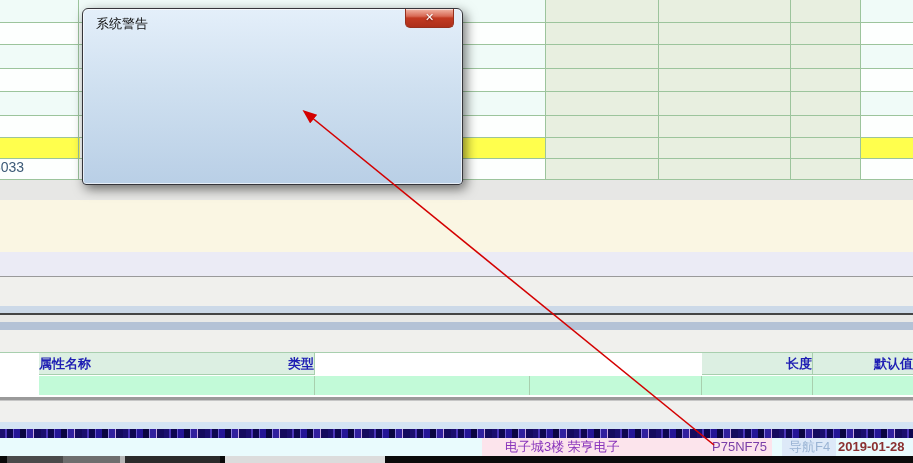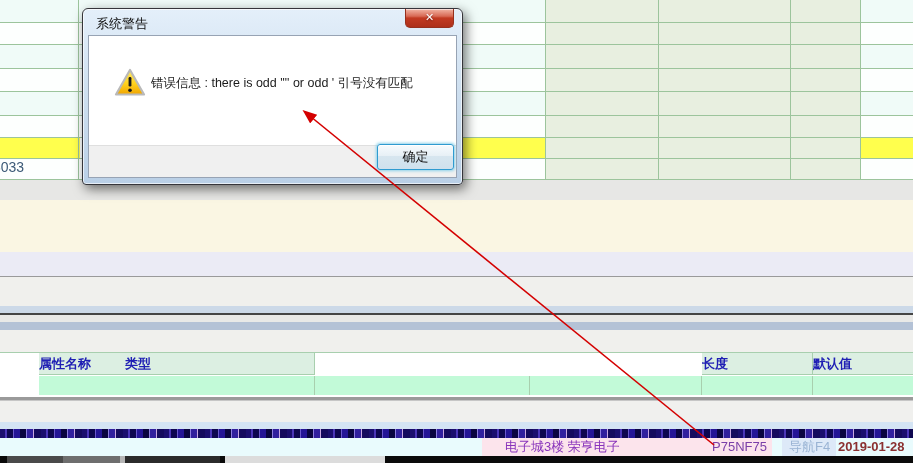--- a/index.html
+++ b/index.html
@@ -48,21 +48,21 @@
   .remark-input { position:absolute; left:-5px; top:227px; width:413px; height:23px;
       background:#fff; border:1px solid #b2b2ba; }
   .spinner { position:absolute; right:1px; top:1px; width:15px; height:19px; border-left:1px solid #d5d5d5; }
   .spin-btn { height:50%; background:linear-gradient(#fbfbfb,#e8e8e8); border:1px solid #d9d9d9;
       font-size:6px; color:#666; text-align:center; line-height:8px; cursor:pointer; }
 
   
   .attr-table { position:absolute; left:0; top:352px; width:913px; height:43px; border-top:1px solid #a8cfae; }
   .ath { position:absolute; top:0; height:22px; background:#dcefe2; border-right:1px solid #a8cfae;
       border-bottom:1px solid #a8cfae; color:#1f1fb4; font-weight:bold; font-size:13px;
-      line-height:22px; text-align:left; overflow:hidden; }
+      line-height:22px; text-align:right; overflow:hidden; }
   .atr { position:absolute; top:23px; height:20px; background:#c2fad8; border-right:1px solid #a8cfae; }
   .col0 { left:0;     width:125px; text-align:left;margin-left:39px; }
   .col1 { left:125px; width:190px; }
   .col2 { left:315px; width:215px; }
   .col3 { left:530px; width:172px; }
   .col4 { left:702px; width:111px; }
   .col5 { left:813px; width:100px; border-right:none; }
 
   
   .pink-sec { position:absolute; left:482px; top:0; width:290px; height:18px; background:#fce4ec; }
@@ -197,37 +197,20 @@
     <div class="seg seg1"></div>
     <div class="seg seg2"></div>
     <div class="seg seg3"></div>
     <div class="seg seg4"></div>
     <div class="seg seg5"></div>
   </div>
 
   <div class="dialog">
     <div class="dlg-title">系统警告</div>
     <div class="dlg-close">✕</div>
-    <div class="dlg-client">
-      <div class="dlg-footer"></div>
-      <svg class="warn-icon" viewBox="0 0 32 30">
-        <defs>
-          <linearGradient id="wg" x1="0" y1="0" x2="0" y2="1">
-            <stop offset="0" stop-color="#ffe96a"></stop>
-            <stop offset="0.55" stop-color="#ffd21e"></stop>
-            <stop offset="1" stop-color="#f0a500"></stop>
-          </linearGradient>
-        </defs>
-        <path d="M16 2 L30 26.5 L2 26.5 Z" fill="url(#wg)" stroke="#b9b9b9" stroke-width="2.2" stroke-linejoin="round"></path>
-        <rect x="14.6" y="9" width="2.8" height="9.5" rx="1.2" fill="#1a1a1a"></rect>
-        <circle cx="16" cy="22.3" r="1.8" fill="#1a1a1a"></circle>
-      </svg>
-      <div class="dlg-msg">错误信息 : there is odd '"' or odd ' 引号没有匹配</div>
-      <div class="ok-btn">确定</div>
-    </div>
   </div>
 
   <svg class="annotation" width="913" height="463">
     <defs>
       <marker id="ah" markerWidth="10" markerHeight="8" refX="7" refY="3.5" orient="auto">
         <path d="M0,0 L9,3.5 L0,7 Z" fill="#d40000"></path>
       </marker>
     </defs>
     <line x1="714" y1="445" x2="305" y2="112" stroke="#d40000" stroke-width="1.6" marker-end="url(#ah)"></line>
   </svg>

